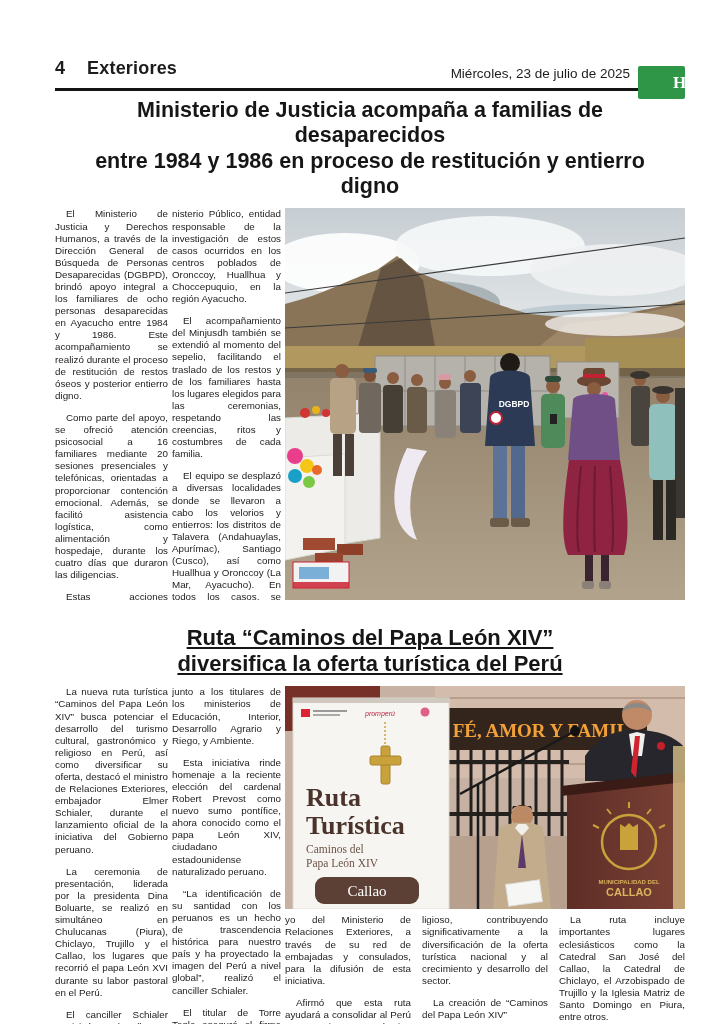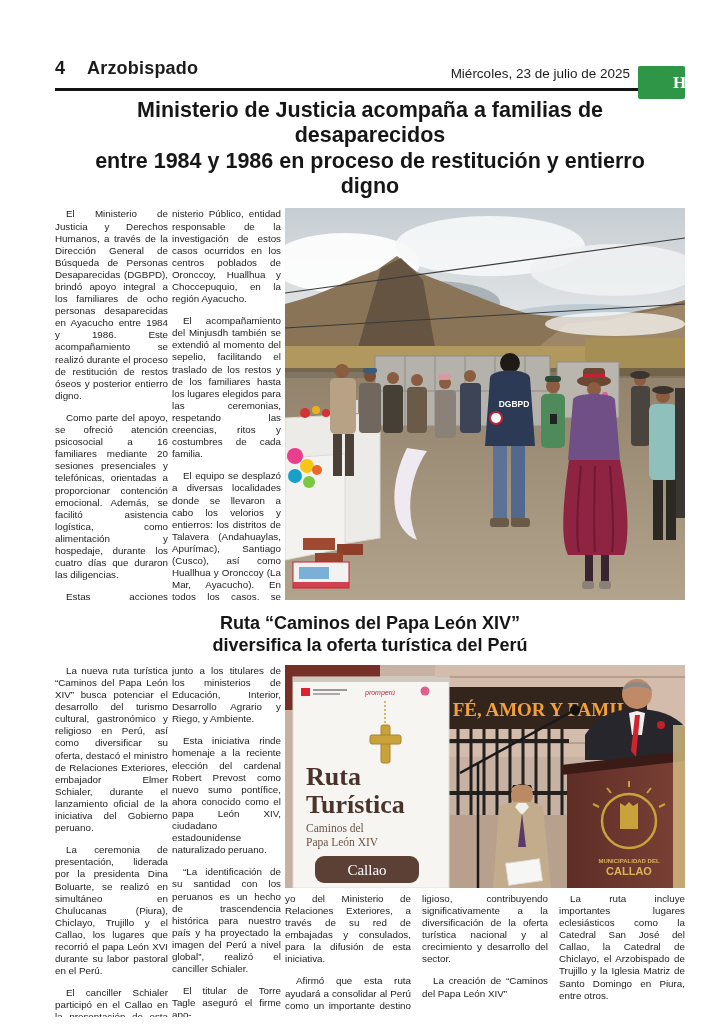--- a/index.html
+++ b/index.html
@@ -16,21 +16,21 @@
   .date{font-size:13.5px;}
   .logo{width:47px;height:33px;background:#2f9647;border-radius:2px;display:flex;flex-direction:row;
         align-items:center;justify-content:center;line-height:1;gap:44px;}
   .logo .l-top{font-size:7px;font-weight:bold;color:#fff;font-family:"Liberation Serif",serif;}
   .logo .l-main{font-size:17px;font-weight:bold;color:#fff;font-family:"Liberation Serif",serif;letter-spacing:.5px;}
   .rule{height:3px;background:#141414;margin-top:2px;}
 
   
   .headline{font-weight:bold;text-align:center;color:#161616;line-height:1.18;}
   .headline.h1{font-size:21.5px;margin:7px 12px 9px;}
-  .headline.h2{font-size:18px;margin:13px 0 9px;}
+  .headline.h2{font-size:22px;margin:25px 0 9px;text-decoration:underline;}
 
   
   .art{display:flex;gap:4px;}
   .art1{height:392px;}
   .art2{height:352px;}
   .col{overflow:hidden;text-align:justify;font-size:9.8px;line-height:12.1px;}
   .colA{width:113px;}
   .colB{width:109px;}
   .col p{margin:0 0 10px;text-indent:11px;}
   .col p.cont{text-indent:0;}
@@ -47,21 +47,21 @@
 </style>
 </head>
 <body>
 
 <div class="page">
   <div class="content">
 
     <header class="masthead">
       <div class="mh-left">
         <span class="pagenum">4</span>
-        <span class="section">Arzobispado</span>
+        <span class="section">Exteriores</span>
       </div>
       <div class="mh-right">
         <span class="date">Miércoles, 23 de julio de 2025</span>
         <div class="logo">
           <span class="l-top">Diario</span>
           <span class="l-main">HOY</span>
         </div>
       </div>
     </header>
     <div class="rule"></div>

